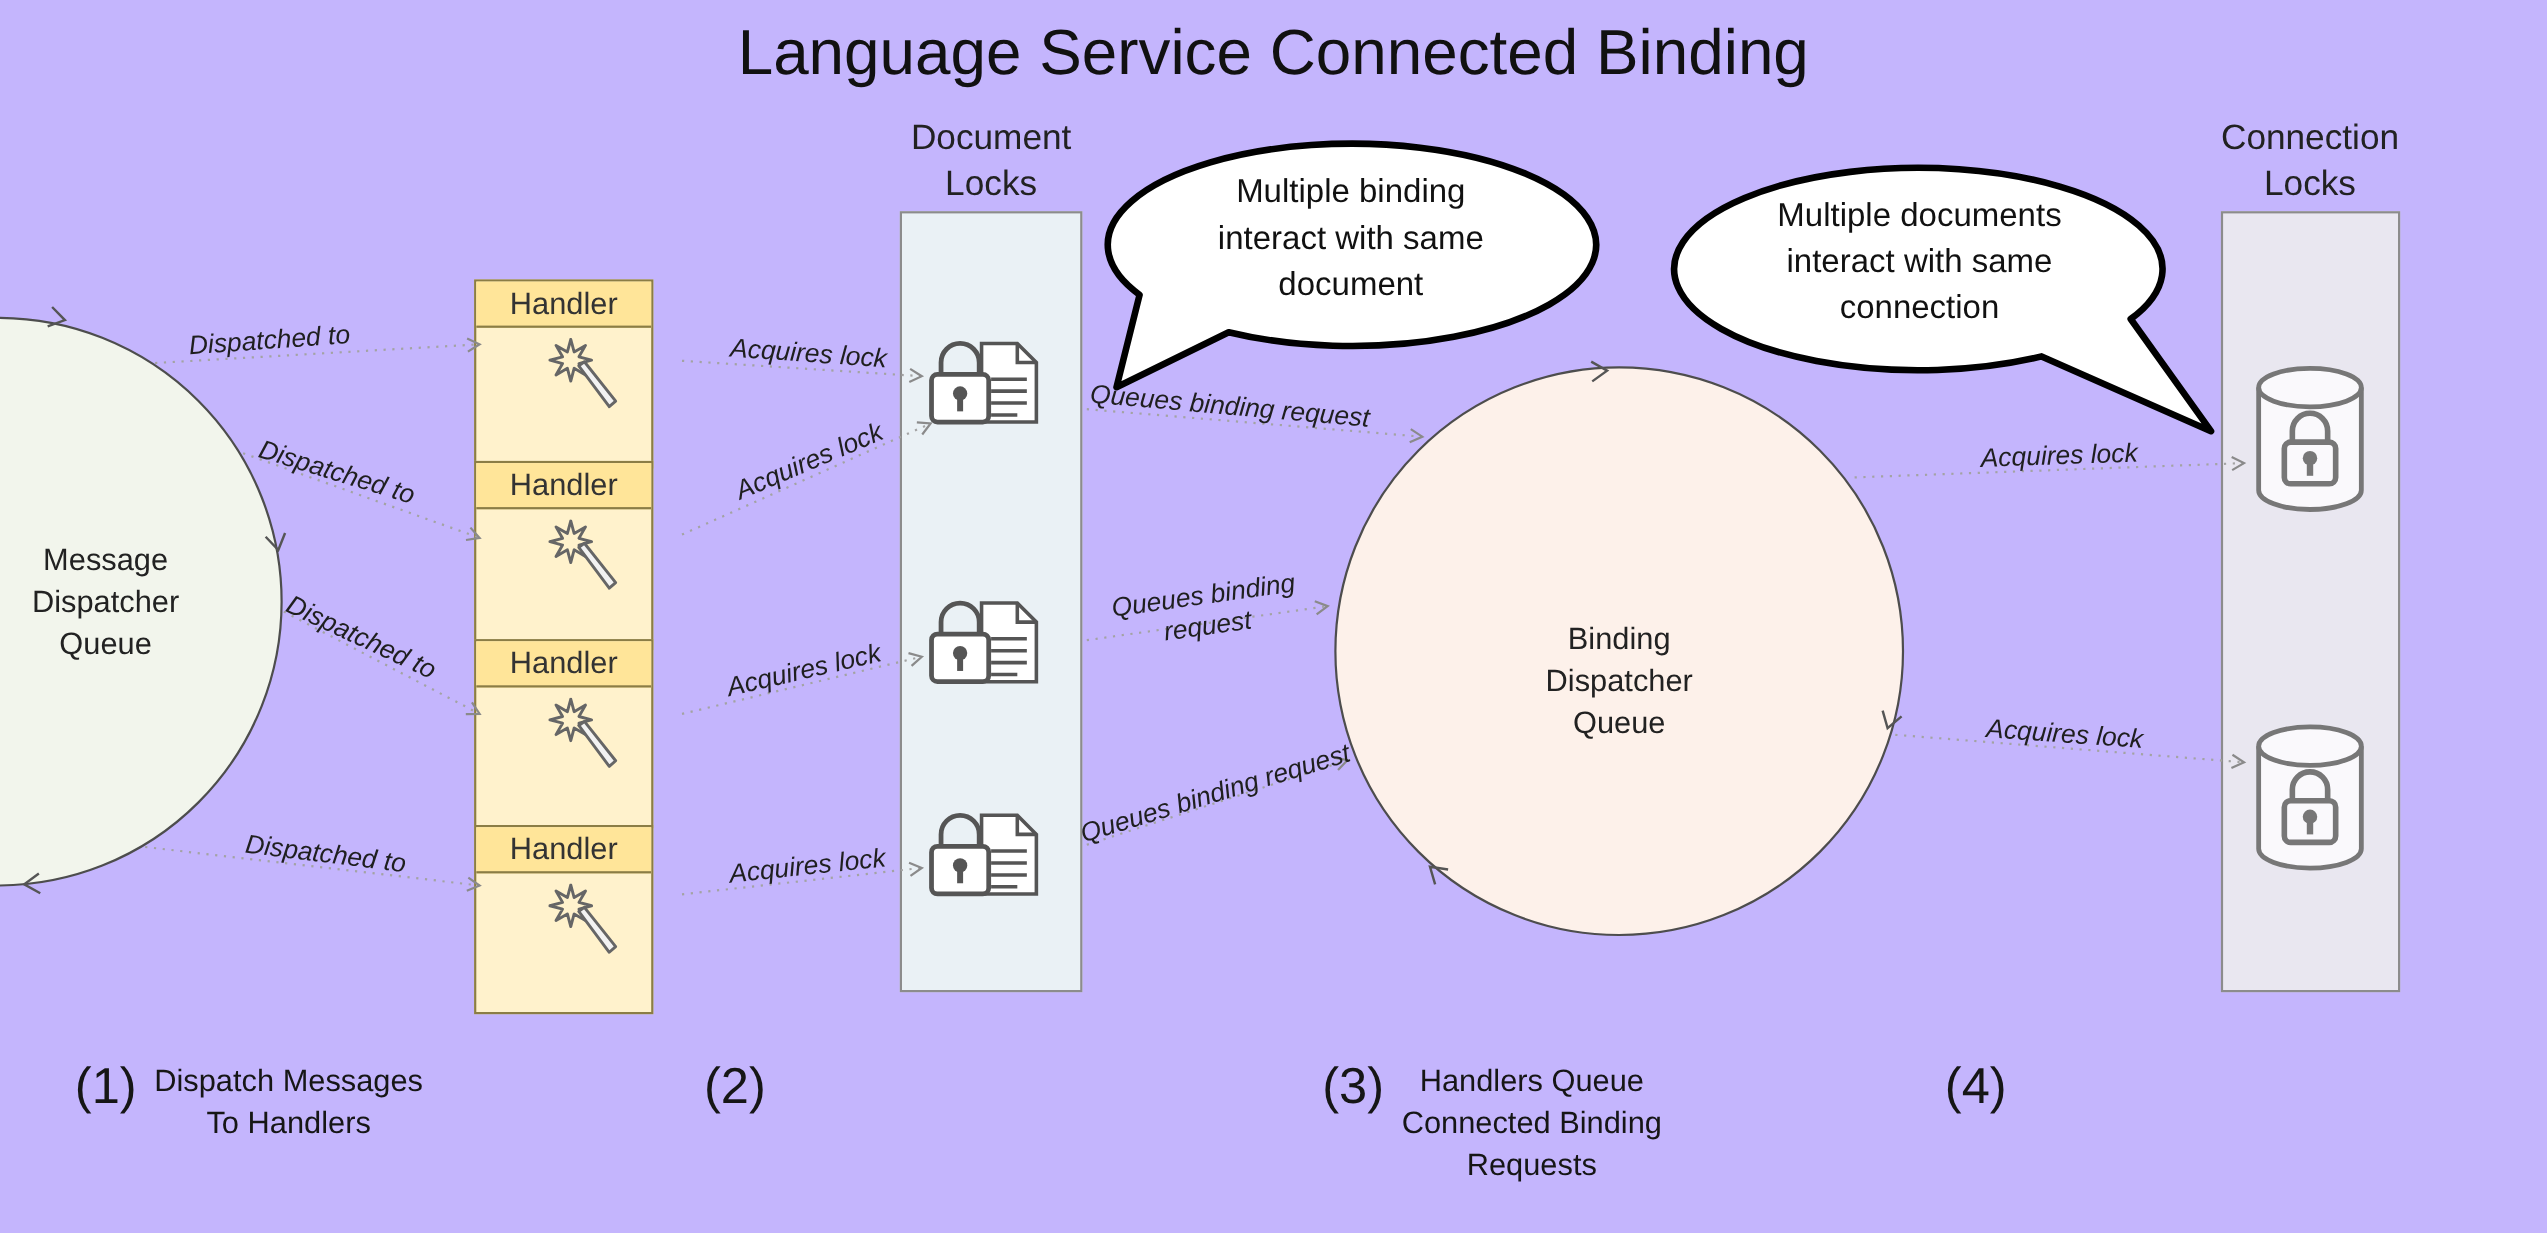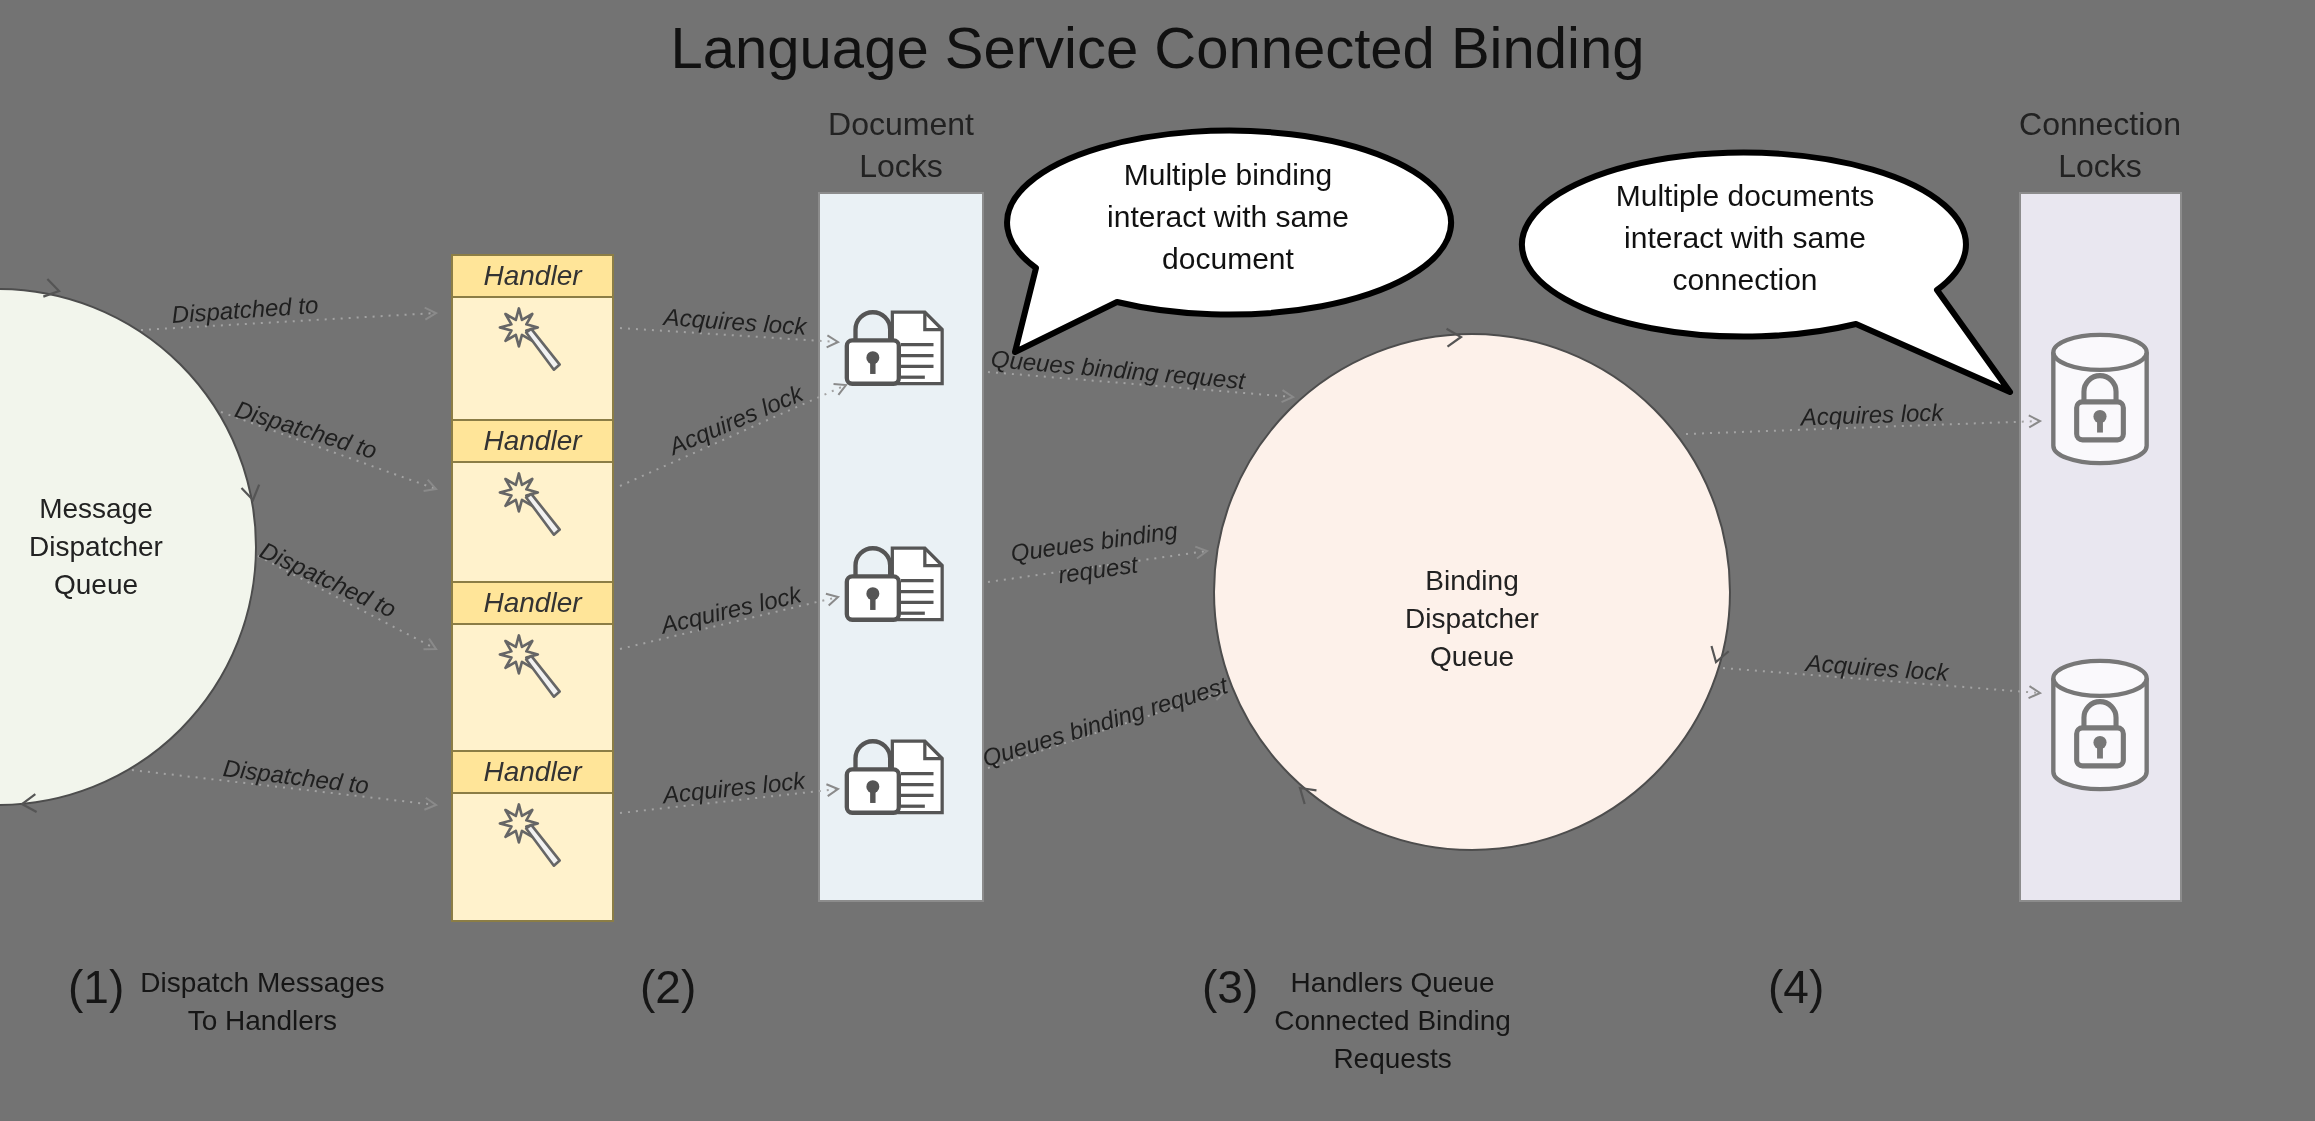--- a/index.html
+++ b/index.html
@@ -1,40 +1,40 @@
 <!DOCTYPE html>
 <html style="--handler-header: #ffe599; --handler-body: #fff2cc; --handler-border: #8b7d45; --document-locks-fill: #eaf1f5; --connection-locks-fill: #e9e7f0; --message-queue-fill: #f2f5ec; --binding-queue-fill: #fdf1ea;"><head>
 <meta charset="utf-8">
 <style>
   html,body{margin:0;padding:0;background:#fff;}
   .stage{
     position:relative;width:2315px;height:1121px;overflow:hidden;
-    font-family:"Liberation Sans", sans-serif;color:#1c1c1c;background:#737373;
+    font-family:"Liberation Sans", sans-serif;color:#1c1c1c;background:#c4b5fd;
   }
   .title{
     position:absolute;left:50%;top:14px;transform:translateX(-50%);
     font-size:58px;color:#111;white-space:nowrap;
   }
   .circle{position:absolute;border-radius:50%;border:2px solid #4d4d4d;box-sizing:border-box;}
   .mq{left:-261px;top:288px;width:518px;height:518px;background:var(--message-queue-fill,#f2f5ec);}
   .bq{left:1213px;top:333px;width:518px;height:518px;background:var(--binding-queue-fill,#fdf1ea);}
   .shape-label{
     position:absolute;transform:translate(-50%,-50%);text-align:center;
     white-space:pre-line;font-size:28px;line-height:1.35;color:#222;
   }
   .column{position:absolute;top:192px;height:710px;border:2px solid #8c8c8c;box-sizing:border-box;}
   .col-doc{left:818px;width:166px;background:var(--document-locks-fill,#eaf1f5);}
   .col-conn{left:2019px;width:163px;background:var(--connection-locks-fill,#e9e7f0);}
   .col-label{
     position:absolute;transform:translateX(-50%);text-align:center;
     white-space:pre-line;font-size:32px;line-height:1.3;color:#222;
   }
   .handler{
-    position:absolute;left:451px;width:163px;height:172px;box-sizing:border-box;
-    border:2px solid var(--handler-border,#8b7d45);background:var(--handler-body,#fff2cc);font-style:italic;
+    position:absolute;left:431px;width:163px;height:172px;box-sizing:border-box;
+    border:2px solid var(--handler-border,#8b7d45);background:var(--handler-body,#fff2cc);
   }
   .handler-header{
     height:40px;display:flex;align-items:center;justify-content:center;
     border-bottom:2px solid var(--handler-border,#8b7d45);
     background:var(--handler-header,#ffe599);font-size:28px;color:#333;
   }
   .icon-wrap{position:absolute;}
   .edge-label{
     position:absolute;transform:translate(-50%,-50%) rotate(var(--r,0deg));
     font-style:italic;font-size:24px;color:#1f1f1f;white-space:nowrap;

